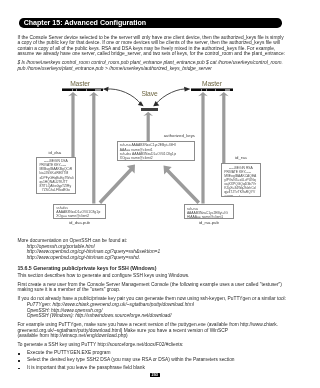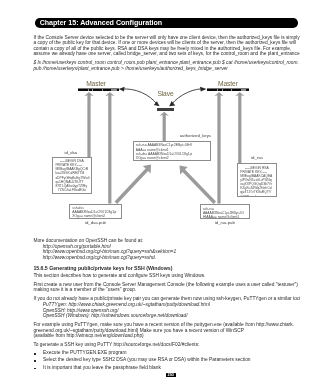--- a/index.html
+++ b/index.html
@@ -1,17 +1,17 @@
 <!DOCTYPE html>
 <html><head>
 <meta charset="utf-8">
 <style>
 html,body{margin:0;padding:0;background:#fff;}
 body{width:300px;height:388px;font-family:"Liberation Sans",sans-serif;overflow:hidden;}
-.page{position:relative;width:300px;height:388px;background:#fff;margin-left:16px;}
+.page{position:relative;width:300px;height:388px;background:#fff;}
 
 .titlebar{position:absolute;left:18.5px;top:18px;width:263px;height:9.6px;background:#000;border-radius:4.8px;}
 .titlebar .t{position:absolute;left:5.2px;top:1.7px;color:#fff;font-weight:bold;font-size:7.1px;line-height:7px;letter-spacing:-0.02px;white-space:nowrap;}
 
 .ln{position:absolute;left:17.4px;font-size:4.83px;line-height:4px;color:#2b2b2b;white-space:nowrap;}
 .ital{font-style:italic;}
 
 .diagram{position:absolute;left:0;top:0;width:300px;height:235px;}
 .dev{position:absolute;height:3.6px;background:#0a0a0a;border-top:0.5px solid #777;box-sizing:border-box;}
 .dev i{position:absolute;display:block;background:#9a9a9a;height:1.1px;top:0.9px;}

